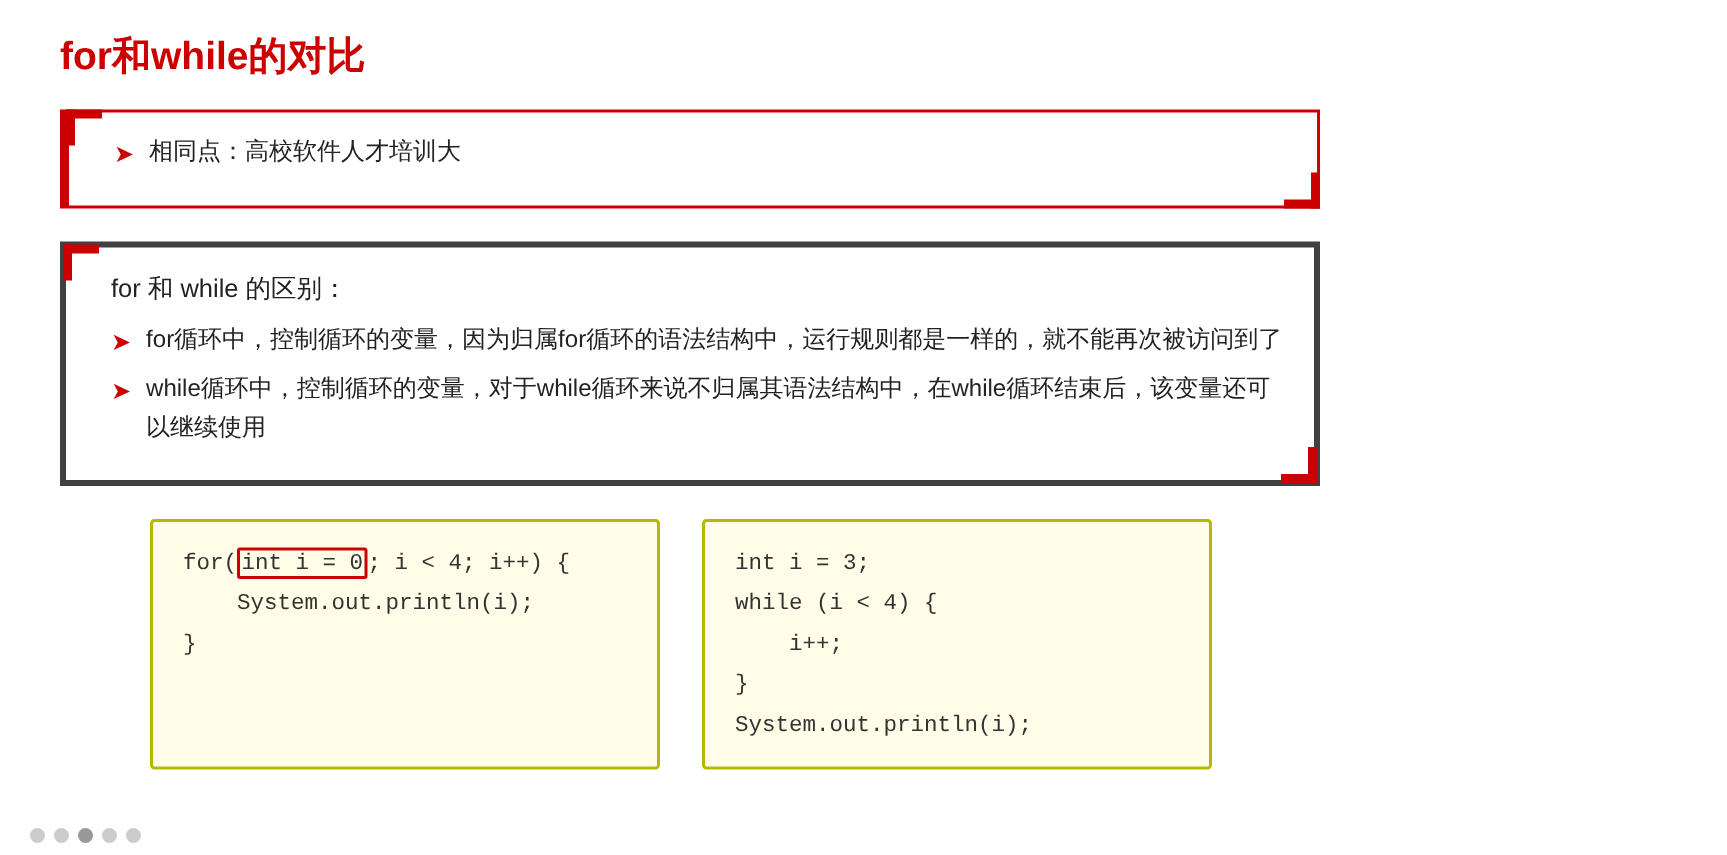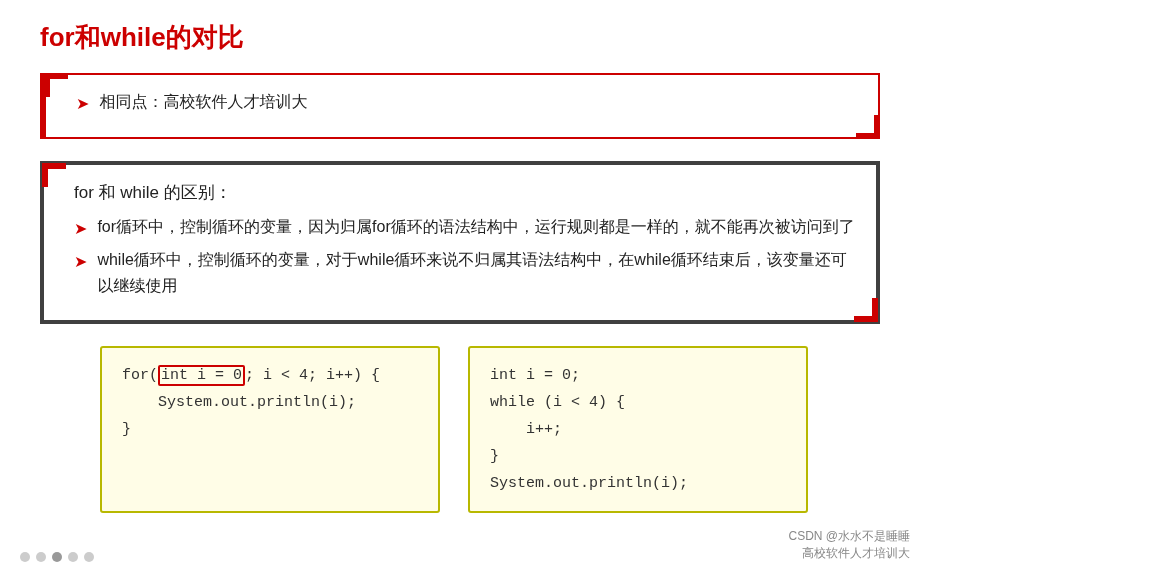--- a/index.html
+++ b/index.html
@@ -205,32 +205,28 @@
 
   <div class="code-section">
 
     <div class="code-box">
       <div class="code-line">for(<span class="highlight-box">int i = 0</span>; i &lt; 4; i++) {</div>
       <div class="code-line">    System.out.println(i);</div>
       <div class="code-line">}</div>
     </div>
 
     <div class="code-box">
-      <div class="code-line">int i = 0;</div>
+      <div class="code-line">int i = 3;</div>
       <div class="code-line">while (i &lt; 4) {</div>
       <div class="code-line">    i++;</div>
       <div class="code-line">}</div>
       <div class="code-line">System.out.println(i);</div>
     </div>
   </div>
 
-  <div class="watermark">
-    <div>CSDN @水水不是睡睡</div>
-    <div>高校软件人才培训大</div>
-  </div>
 
   <div class="nav-dots">
     <div class="dot"></div>
     <div class="dot"></div>
     <div class="dot active"></div>
     <div class="dot"></div>
     <div class="dot"></div>
   </div>
 
 </div>

